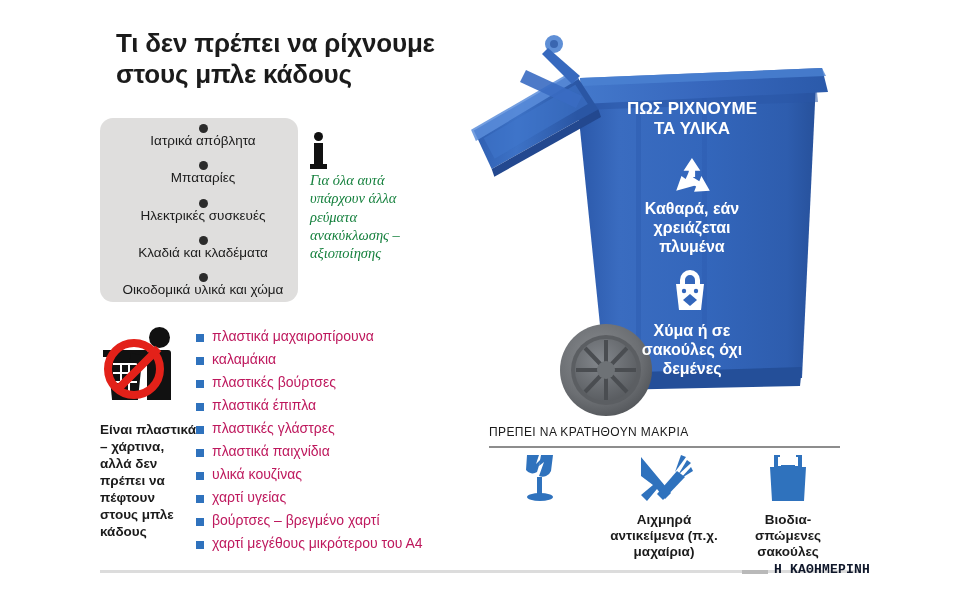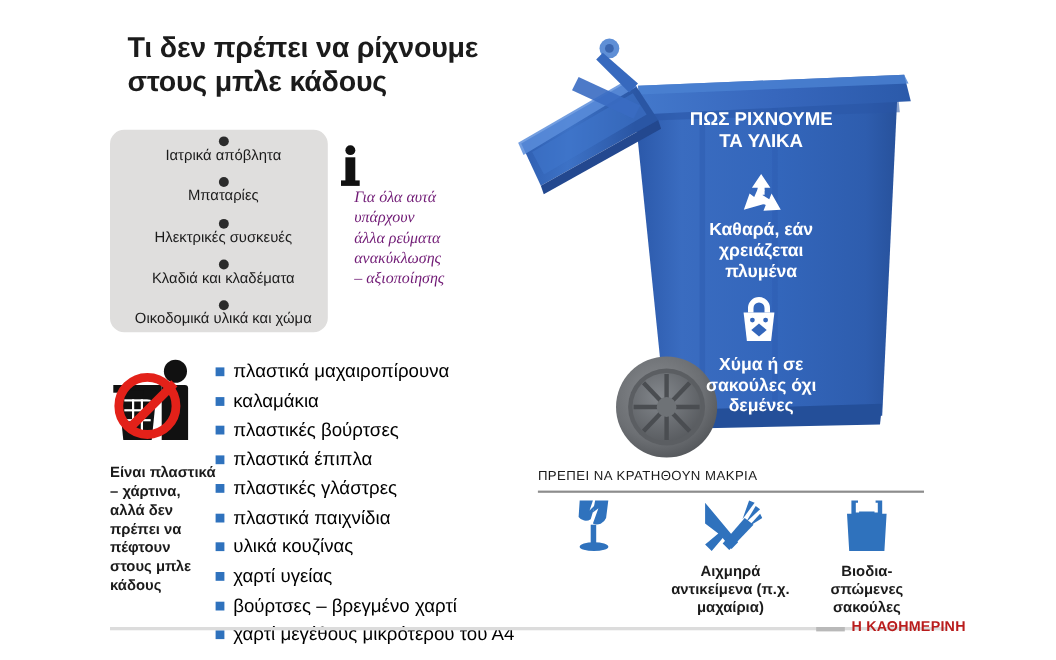--- a/index.html
+++ b/index.html
@@ -40,21 +40,21 @@
   }
 
   
   #info-col { position: absolute; left: 310px; top: 132px; width: 96px; }
   #info-icon { width: 22px; margin-bottom: 2px; }
   #info-icon .idot { width: 9px; height: 9px; border-radius: 50%; background: #111; margin-left: 4px; }
   #info-icon .ibar { width: 9px; height: 22px; background: #111; margin: 2px 0 0 4px; }
   #info-icon .ifoot { width: 17px; height: 5px; background: #111; margin-top: -1px; }
   #info-text {
     font-family: "Liberation Serif", serif; font-style: italic;
-    font-size: 14.5px; line-height: 1.26; color: #701a75; margin-left: 12px;
+    font-size: 14.5px; line-height: 1.26; color: #15803d;
   }
 
   
   #nolitter { position: absolute; left: 100px; top: 325px; width: 96px; }
   #nl-graphic { position: relative; width: 86px; height: 78px; }
   .nl-head { position: absolute; left: 49px; top: 2px; width: 21px; height: 21px; border-radius: 50%; background: #111; }
   .nl-body { position: absolute; left: 47px; top: 25px; width: 24px; height: 50px; background: #111; border-radius: 3px 3px 0 0; }
   .nl-arm  { position: absolute; left: 30px; top: 30px; width: 20px; height: 9px; background: #111; transform: rotate(12deg); }
   .nl-bin  { position: absolute; left: 6px; top: 30px; width: 38px; height: 45px; background: #111;
              clip-path: polygon(4% 0,96% 0,84% 100%,16% 100%); }
@@ -71,21 +71,21 @@
   }
   #nl-caption {
     margin-top: 18px; font-size: 13.5px; font-weight: bold;
     line-height: 1.26; color: #1b1b1b;
   }
 
   
   #blue-list { position: absolute; left: 196px; top: 328px; width: 275px; }
   .bl-row { display: flex; align-items: flex-start; margin-bottom: 6.2px; }
   .bl-sq { width: 8px; height: 8px; background: #2f72bd; margin: 6px 8px 0 0; flex: 0 0 auto; }
-  .bl-tx { font-size: 17px; color: #000000; line-height: 1.2; white-space: nowrap; }
+  .bl-tx { font-size: 14px; color: #be185d; line-height: 1.2; white-space: nowrap; }
 
   
   #bin-wrap { position: absolute; left: 430px; top: 18px; width: 420px; height: 410px; }
 
   
   #keep-head {
     position: absolute; left: 489px; top: 425px;
     font-size: 12px; color: #1b1b1b; letter-spacing: 0.4px;
   }
   #keep-rule {
@@ -98,22 +98,22 @@
   }
   .ki { width: 112px; text-align: center; }
   .ki-ico { height: 58px; display: flex; align-items: center; justify-content: center; }
   .ki-tx { margin-top: 4px; font-size: 13.5px; font-weight: bold; line-height: 1.2; color: #1b1b1b; }
 
   
   #footer-rule { position: absolute; left: 100px; top: 570px; width: 760px; height: 3px; background: #dcdcdc; }
   #brand-dash  { position: absolute; left: 742px; top: 570px; width: 26px; height: 4px; background: #b9b9b9; }
   #brand {
     position: absolute; left: 774px; top: 562px;
-    font-family: Liberation Sans, sans-serif; font-size: 13px;
-    letter-spacing: 0.2px; color: #b91c1c; font-weight: bold;
+    font-family: Liberation Mono, monospace; font-size: 13px;
+    letter-spacing: 0.2px; color: #0f172a; font-weight: bold;
   }
 </style>
 </head>
 <body>
 
 <div id="root">
 
   <h1 id="title">
     <span class="ln">Τι δεν πρέπει να ρίχνουμε</span>
     <span class="ln">στους μπλε κάδους</span>

